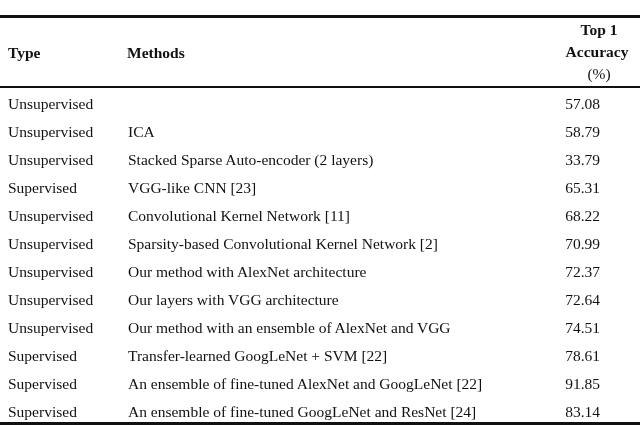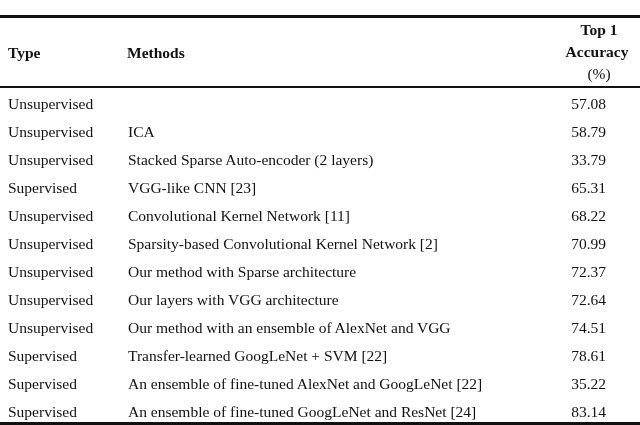--- a/index.html
+++ b/index.html
@@ -68,21 +68,21 @@
   }
   .row {
     position: relative;
     height: 28px;
     font-size: 15.5px;
     line-height: 28px;
   }
   .cell { position: absolute; top: 0; white-space: nowrap; }
   .c-type { left: 8px; }
   .c-method { left: 128px; }
-  .c-acc { right: 34px; text-align: left; }
+  .c-acc { right: 40px; text-align: left; }
 </style>
 </head>
 <body>
 
 <div class="caption" style="color:transparent; text-shadow: 0 0 0 transparent;"></div>
 
 <div class="rule rule-top"></div>
 
 <div class="header">
   <div class="hcell h-type">Type</div>
@@ -121,42 +121,42 @@
     <span class="cell c-method">Convolutional Kernel Network [11]</span>
     <span class="cell c-acc">68.22</span>
   </div>
   <div class="row">
     <span class="cell c-type">Unsupervised</span>
     <span class="cell c-method">Sparsity-based Convolutional Kernel Network [2]</span>
     <span class="cell c-acc">70.99</span>
   </div>
   <div class="row">
     <span class="cell c-type">Unsupervised</span>
-    <span class="cell c-method">Our method with Sparse architecture</span>
+    <span class="cell c-method">Our method with AlexNet architecture</span>
     <span class="cell c-acc">72.37</span>
   </div>
   <div class="row">
     <span class="cell c-type">Unsupervised</span>
     <span class="cell c-method">Our layers with VGG architecture</span>
     <span class="cell c-acc">72.64</span>
   </div>
   <div class="row">
     <span class="cell c-type">Unsupervised</span>
     <span class="cell c-method">Our method with an ensemble of AlexNet and VGG</span>
     <span class="cell c-acc">74.51</span>
   </div>
   <div class="row">
     <span class="cell c-type">Supervised</span>
     <span class="cell c-method">Transfer-learned GoogLeNet + SVM [22]</span>
     <span class="cell c-acc">78.61</span>
   </div>
   <div class="row">
     <span class="cell c-type">Supervised</span>
     <span class="cell c-method">An ensemble of fine-tuned AlexNet and GoogLeNet [22]</span>
-    <span class="cell c-acc">35.22</span>
+    <span class="cell c-acc">91.85</span>
   </div>
   <div class="row">
     <span class="cell c-type">Supervised</span>
     <span class="cell c-method">An ensemble of fine-tuned GoogLeNet and ResNet [24]</span>
     <span class="cell c-acc">83.14</span>
   </div>
 </div>
 
 <div class="rule rule-bottom"></div>
 

